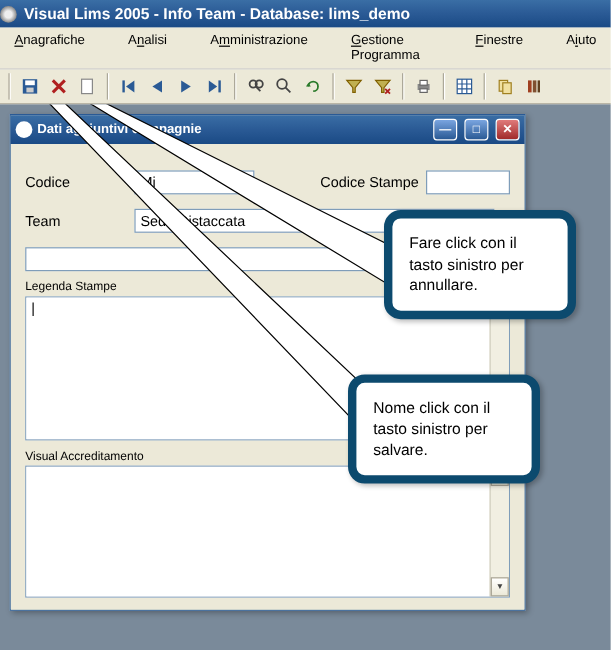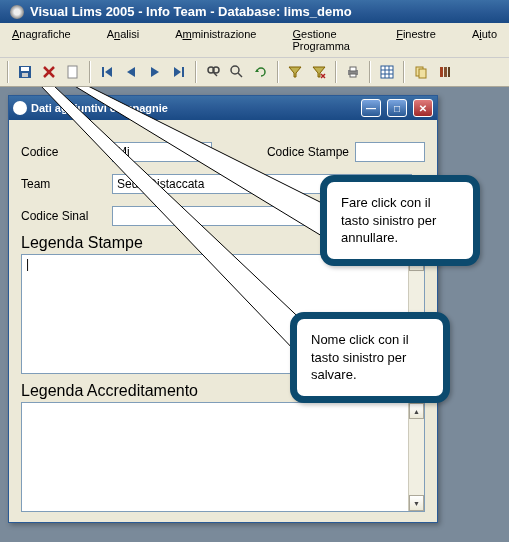--- a/index.html
+++ b/index.html
@@ -10,21 +10,21 @@
     width: 509px;
     height: 542px;
     overflow: hidden;
   }
   
   .titlebar {
     background: linear-gradient(to bottom, #3a6ea5 0%, #2a5a95 50%, #1a4a85 100%);
     color: #fff;
     font-weight: bold;
     font-size: 13px;
-    padding: 4px 10px;
+    padding: 4px 0;
     display: flex;
     align-items: center;
     gap: 6px;
   }
   .titlebar .gear {
     width: 14px; height: 14px;
     background: radial-gradient(circle, #eee 30%, #888 70%);
     border-radius: 50%;
   }
   
@@ -127,21 +127,21 @@
   }
   .row input[type=text] {
     border: 1px solid #7f9db9;
     padding: 2px 4px;
     font-family: inherit;
     font-size: 12px;
     background: #fff;
     height: 20px;
   }
   .section-label {
-    font-size: 16px;
+    font-size: 10px;
     margin-top: 8px;
     margin-bottom: 2px;
     display: block;
   }
   .textarea-box {
     width: 100%;
     height: 120px;
     border: 1px solid #7f9db9;
     background: #fff;
     position: relative;
@@ -346,35 +346,34 @@
         <label style="width:auto">Codice Stampe</label>
         <input type="text" style="width: 70px;" value="">
       </div>
 
       <div class="row">
         <label>Team</label>
         <input type="text" style="width: 300px;" value="Sede Distaccata">
       </div>
 
       <div class="row">
-        <label>Codice Sinal</label>
         <input type="text" style="width: 300px;" value="">
       </div>
 
       <span class="section-label">Legenda Stampe</span>
       <div class="textarea-box">
         <textarea style="">|</textarea>
         <div class="scrollbar">
           <div class="sb-btn">▲</div>
           <div class="sb-track"></div>
           <div class="sb-btn">▼</div>
         </div>
       </div>
 
-      <span class="section-label">Legenda Accreditamento</span>
+      <span class="section-label">Visual Accreditamento</span>
       <div class="textarea-box" style="height:110px">
         <textarea style=""></textarea>
         <div class="scrollbar">
           <div class="sb-btn">▲</div>
           <div class="sb-track"></div>
           <div class="sb-btn">▼</div>
         </div>
       </div>
 
     </div>

